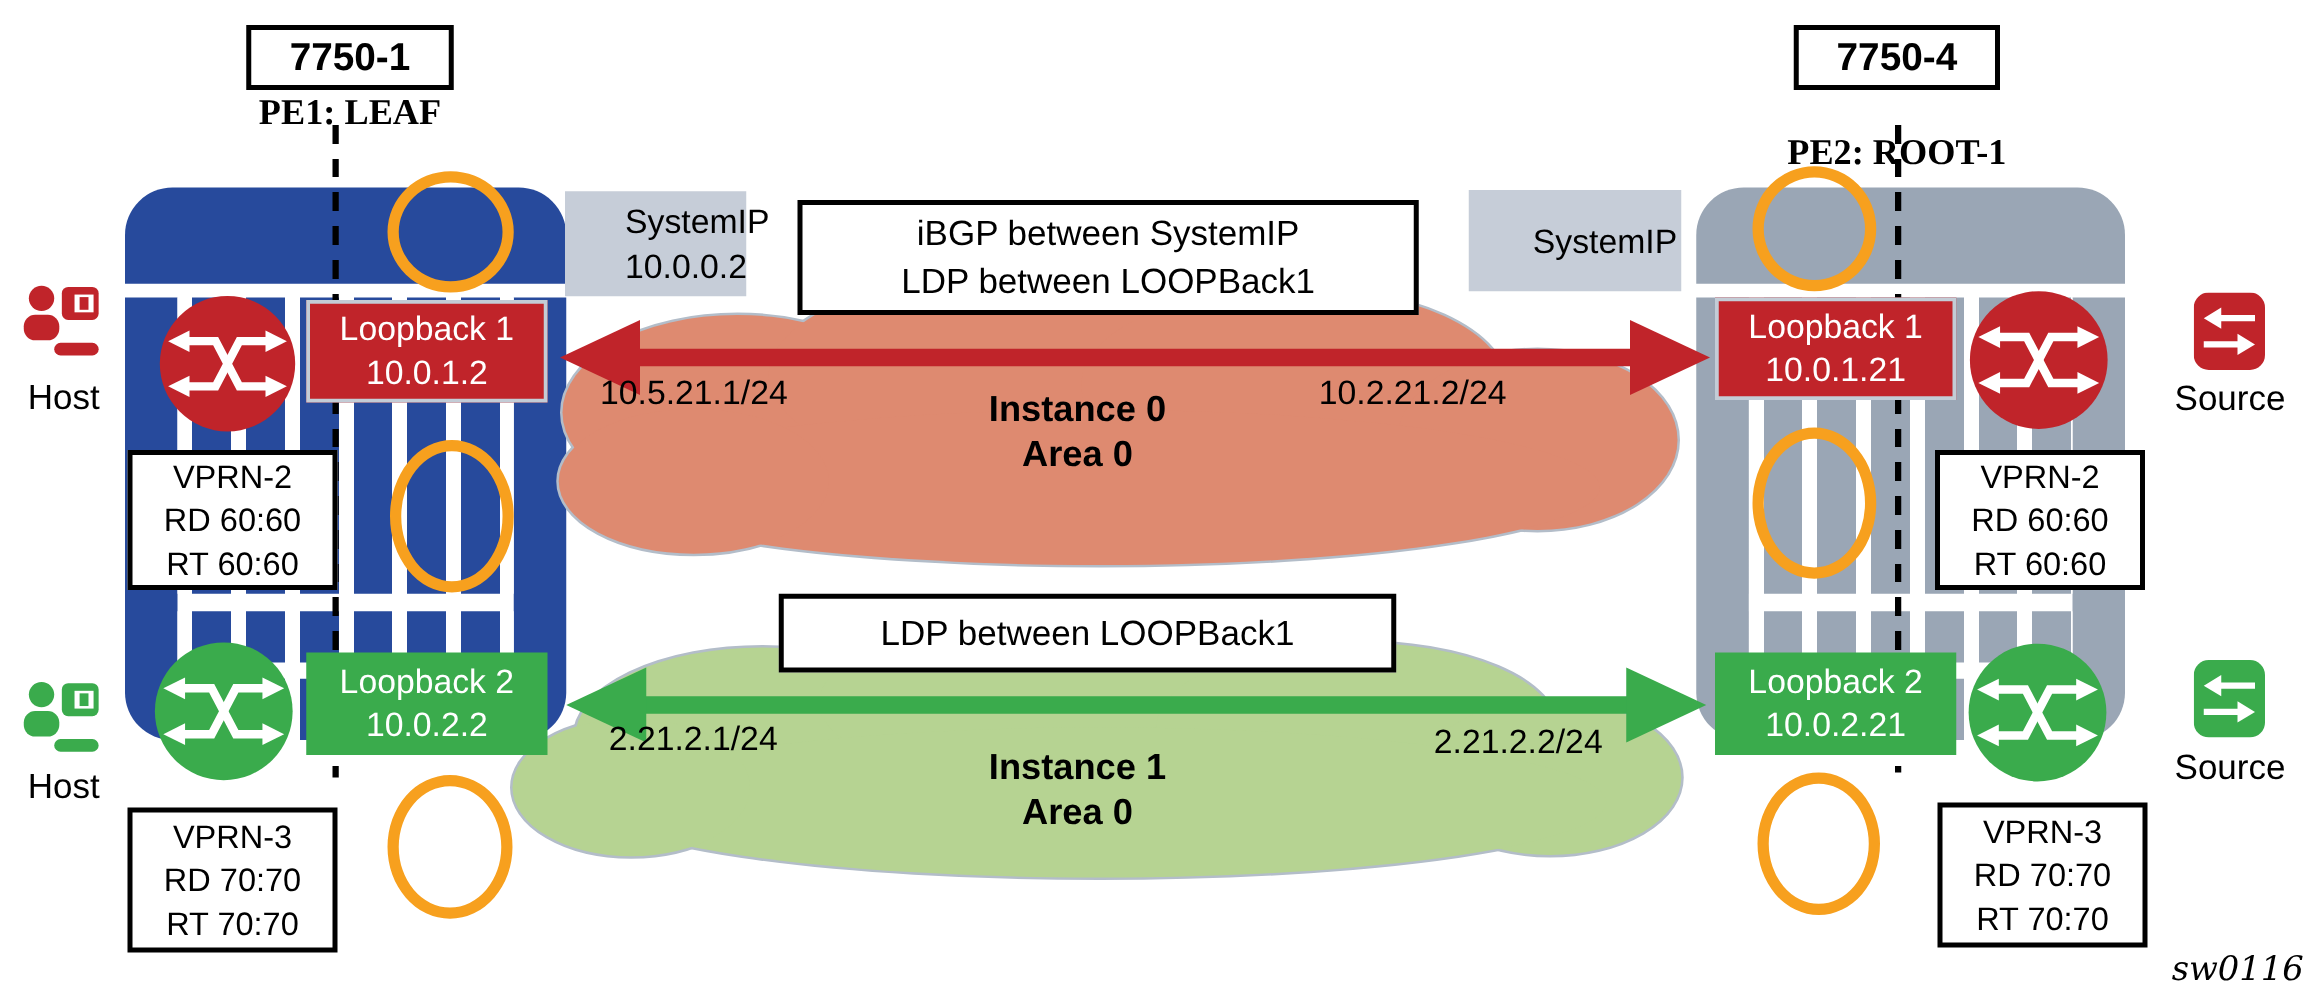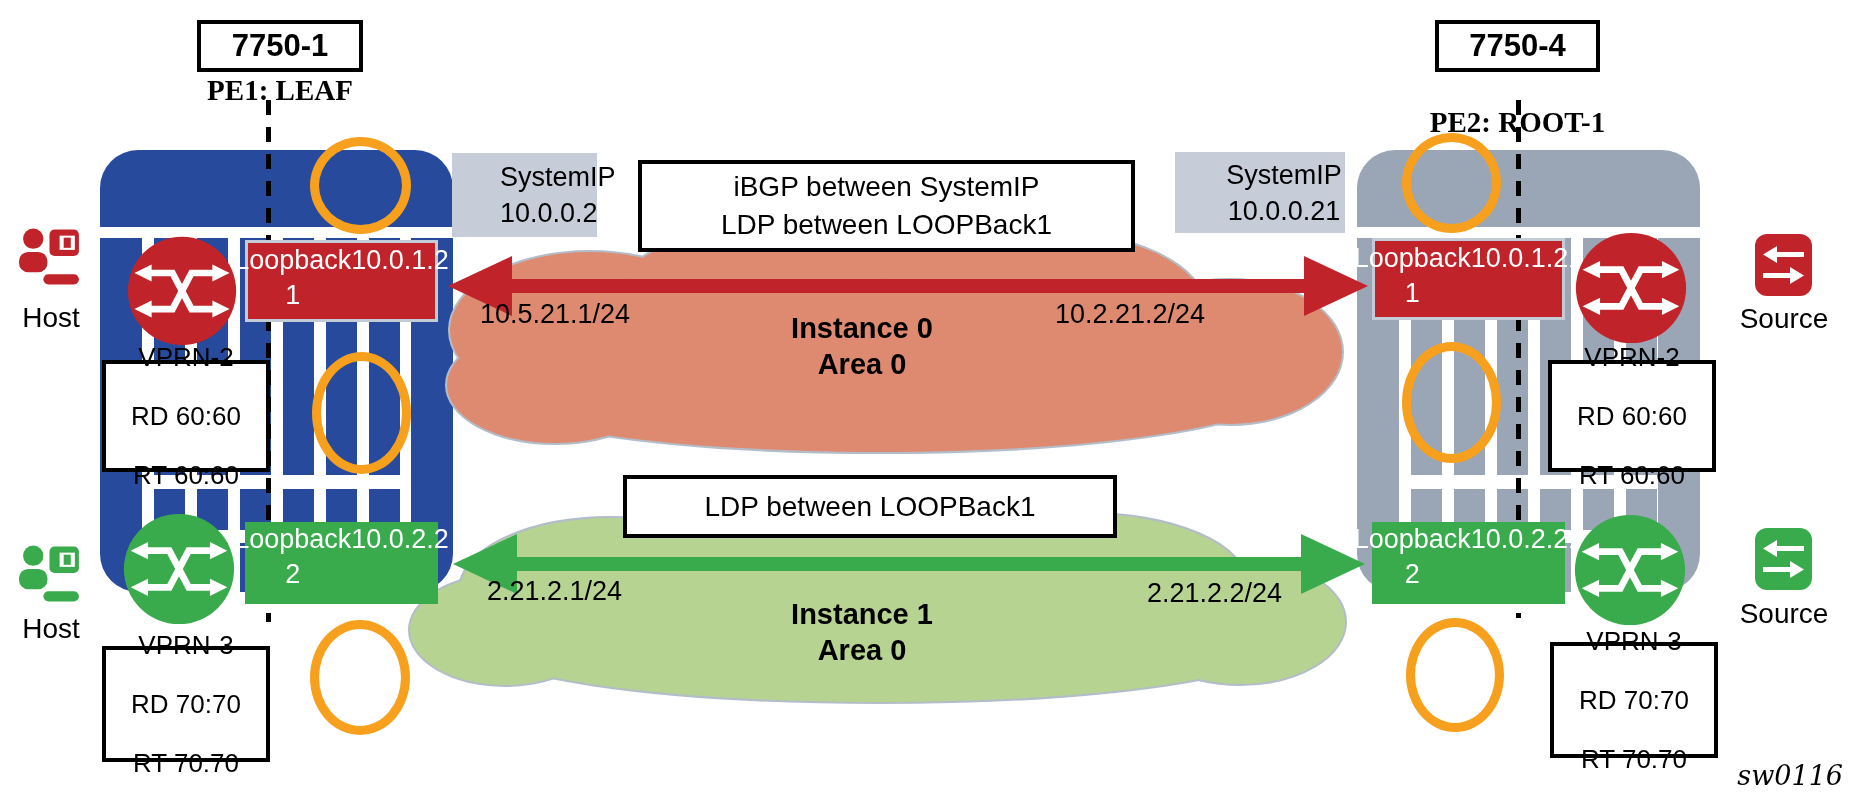--- a/index.html
+++ b/index.html
@@ -18,25 +18,25 @@
   .vdash{position:absolute;width:5px;background:repeating-linear-gradient(180deg,#000 0 15px,transparent 15px 27px);}
   
   .titlebox{position:absolute;border:4px solid #000;background:#fff;font-weight:bold;font-size:31px;
             display:flex;align-items:center;justify-content:center;box-sizing:border-box;}
   .subtitle{position:absolute;font-weight:bold;font-size:29px;text-align:center;font-family:Liberation Serif, serif;}
   .sysip{position:absolute;background:#c6cdd8;text-align:center;font-size:27px;line-height:36px;
          display:flex;flex-direction:column;justify-content:center;box-sizing:border-box;padding-left:48px;}
   .msgbox{position:absolute;border:4px solid #000;background:#fff;text-align:center;font-size:28px;
           line-height:38px;display:flex;flex-direction:column;justify-content:center;box-sizing:border-box;}
   .lb{position:absolute;width:193px;height:82px;color:#fff;text-align:center;font-size:27px;line-height:35px;
-      display:flex;justify-content:center;box-sizing:border-box;}
+      display:flex;flex-direction:column;justify-content:center;box-sizing:border-box;}
   .lb.red{background:#c0242a;border:3px solid #c3ccd6;}
   .lb.green{background:#3aab4c;}
   .vprn{position:absolute;width:168px;border:4px solid #000;background:#fff;text-align:center;font-size:26px;
-        line-height:35px;display:flex;flex-direction:column;justify-content:center;box-sizing:border-box;gap:24px;}
+        line-height:35px;display:flex;flex-direction:column;justify-content:center;box-sizing:border-box;}
   .iplabel{position:absolute;font-size:27px;white-space:nowrap;}
   .cloudtext{position:absolute;width:300px;text-align:center;font-weight:bold;font-size:29px;line-height:36px;}
   .endlabel{position:absolute;font-size:28px;text-align:center;white-space:nowrap;}
   .watermark{position:absolute;font-family:"DejaVu Serif",serif;font-style:italic;font-size:27px;text-align:right;margin-top:16px;}
   svg{display:block;}
 </style>
 </head>
 <body>
 
 <div id="canvas">
@@ -208,21 +208,20 @@
     <div>RD 70:70</div>
     <div>RT 70:70</div>
   </div>
 
   <div class="sysip" style="left:452px;top:153px;width:145px;height:84px;">
     <div>SystemIP</div>
     <div>10.0.0.2</div>
   </div>
   <div class="sysip" style="left:1175px;top:152px;width:170px;height:81px;">
     <div>SystemIP</div>
-    <div>10.0.0.21</div>
   </div>
 
   <div class="msgbox" style="left:638px;top:160px;width:497px;height:92px;">
     <div>iBGP between SystemIP</div>
     <div>LDP between LOOPBack1</div>
   </div>
   <div class="msgbox" style="left:623px;top:475px;width:494px;height:63px;">
     <div>LDP between LOOPBack1</div>
   </div>
 

